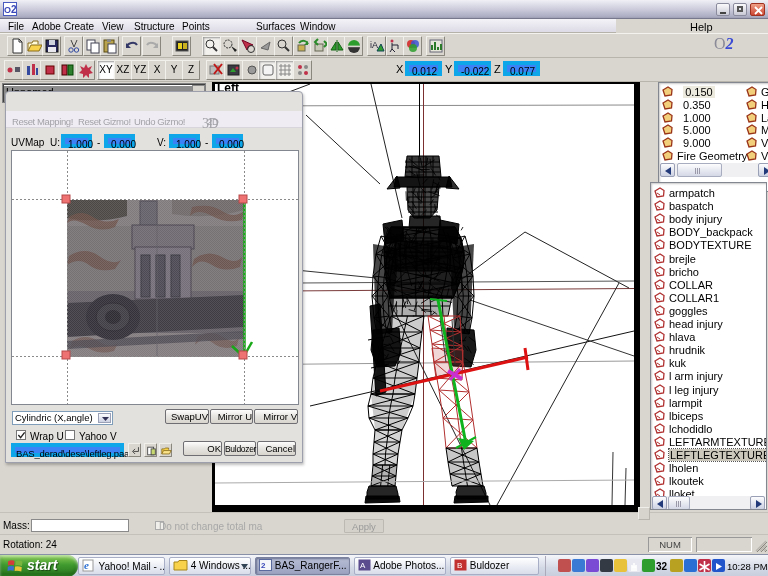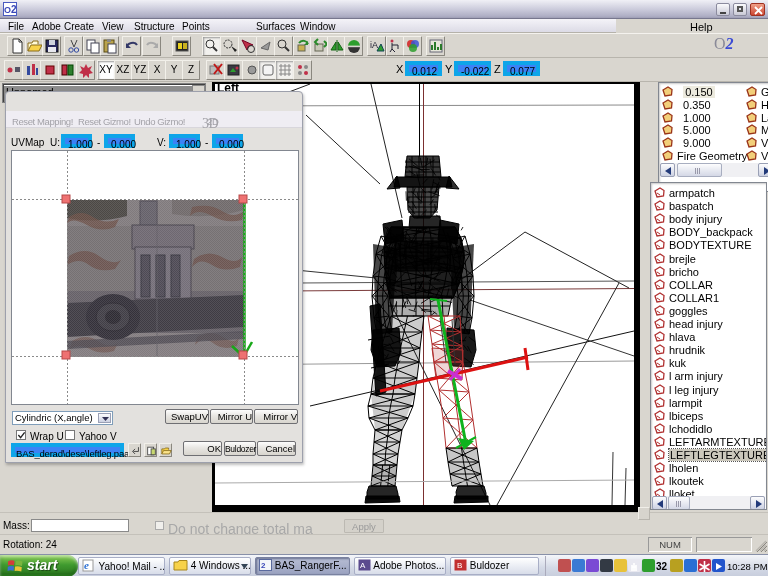--- a/index.html
+++ b/index.html
@@ -1082,21 +1082,21 @@
       </svg>
     </div>
     <div class="btn" style="left:177px;top:349px;width:39px;height:15px;line-height:13px;font-size:9.5px;">OK</div>
     <div class="btn" style="left:218px;top:349px;width:32px;height:15px;line-height:14px;font-size:8.5px;letter-spacing:-0.3px;">Buldozer</div>
     <div class="btn" style="left:251px;top:349px;width:39px;height:15px;line-height:14px;font-size:9.5px;">Cancel</div>
   </div>
 <div style="position:absolute;left:0;top:512px;width:768px;height:22px;z-index:3;background:#d9d6cf;border-top:1px solid #c4c1ba;">
     <div class="abs" style="position:absolute;left:3px;top:7px;font-size:10px;color:#000;">Mass:</div>
     <div class="abs" style="left:31px;top:6px;width:98px;height:13px;background:#fff;border:1px solid #8a8a8a;"></div>
     <div class="abs" style="left:155px;top:8px;width:9px;height:9px;background:#f0efec;border:1px solid #aaa;"></div>
-    <div class="abs" style="position:absolute;left:168px;top:8px;font-size:14px;color:#a8a8a8;white-space:nowrap;">Do not change total ma</div>
+    <div class="abs" style="position:absolute;left:159px;top:8px;font-size:10px;color:#a8a8a8;white-space:nowrap;">Do not change total ma</div>
     <div class="abs" style="position:absolute;left:344px;top:6px;width:40px;height:14px;background:#d4d1ca;border:1px solid #bcb9b2;border-radius:1px;font-size:9.5px;color:#9a9a9a;text-align:center;line-height:13px;">Apply</div>
   </div>
 <div style="position:absolute;left:0;top:534px;width:768px;height:20px;z-index:3;background:#d9d6cf;border-top:1px solid #c4c1ba;">
     <div class="abs" style="position:absolute;left:3px;top:4px;font-size:10px;color:#000;">Rotation: 24</div>
     <div class="abs" style="left:648px;top:2px;width:44px;height:15px;background:#d9d6cf;box-shadow:inset 1px 1px 0 #999, inset -1px -1px 0 #fff;font-size:9.5px;color:#444;text-align:center;line-height:15px;">NUM</div>
     <div class="abs" style="left:696px;top:2px;width:56px;height:15px;background:#d9d6cf;box-shadow:inset 1px 1px 0 #999, inset -1px -1px 0 #fff;"></div>
     <svg class="abs" style="left:754px;top:4px;" width="14" height="14">
       <path d="M12 2L2 12M12 6L6 12M12 10l-2 2" stroke="#b8b5ae" stroke-width="1.5"></path>
       <path d="M13 3L3 13M13 7L7 13M13 11l-2 2" stroke="#8a877f" stroke-width="1"></path>
     </svg>

